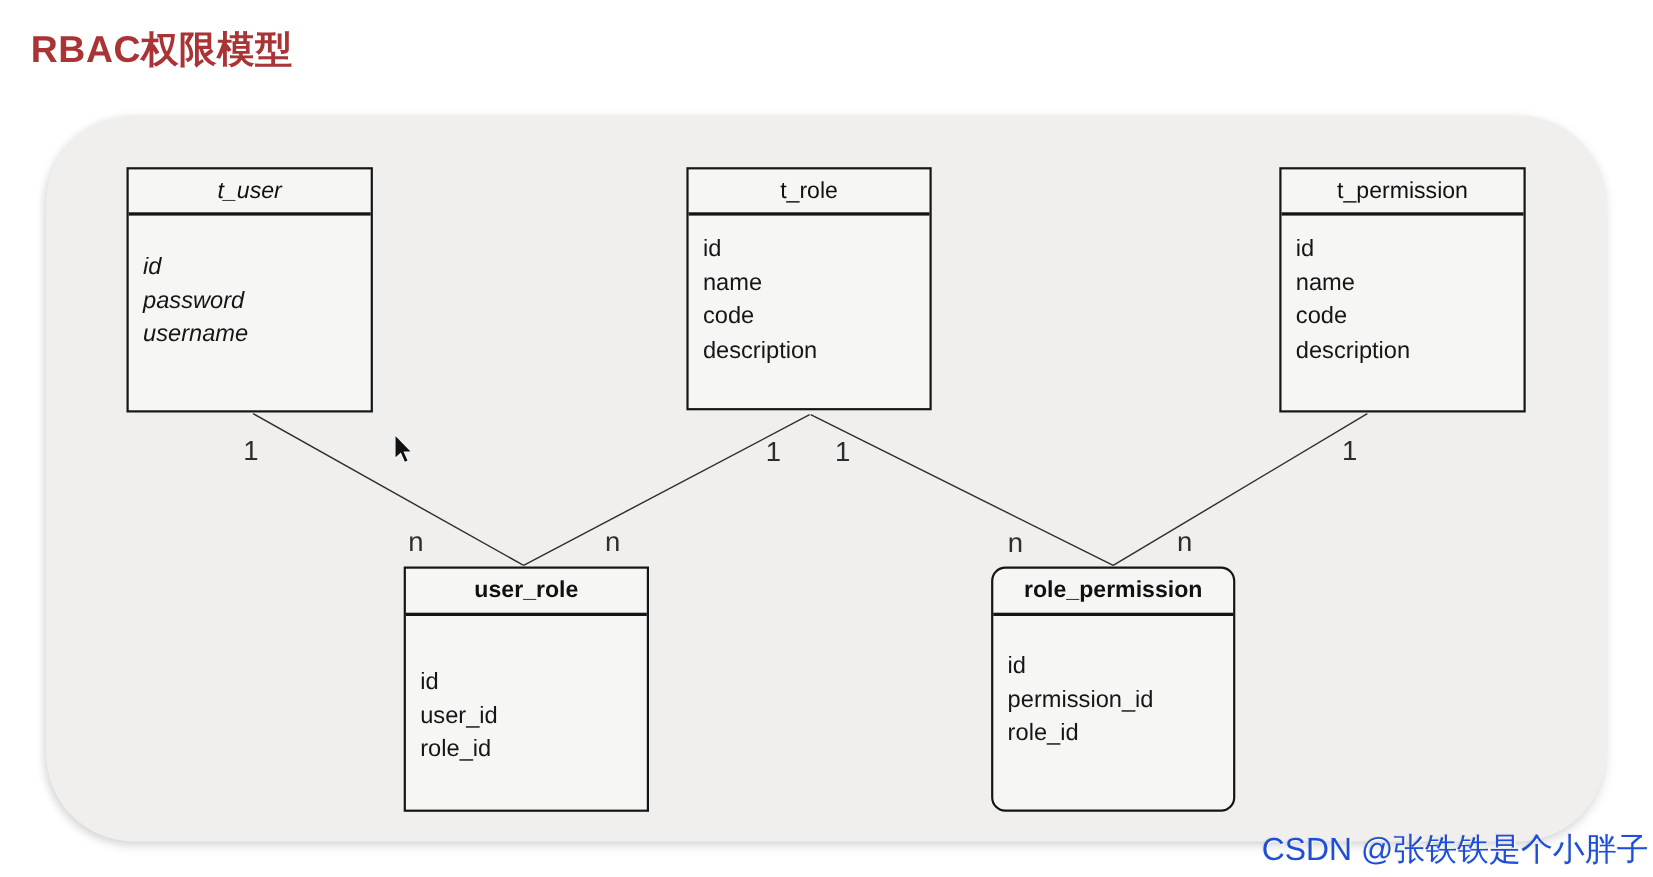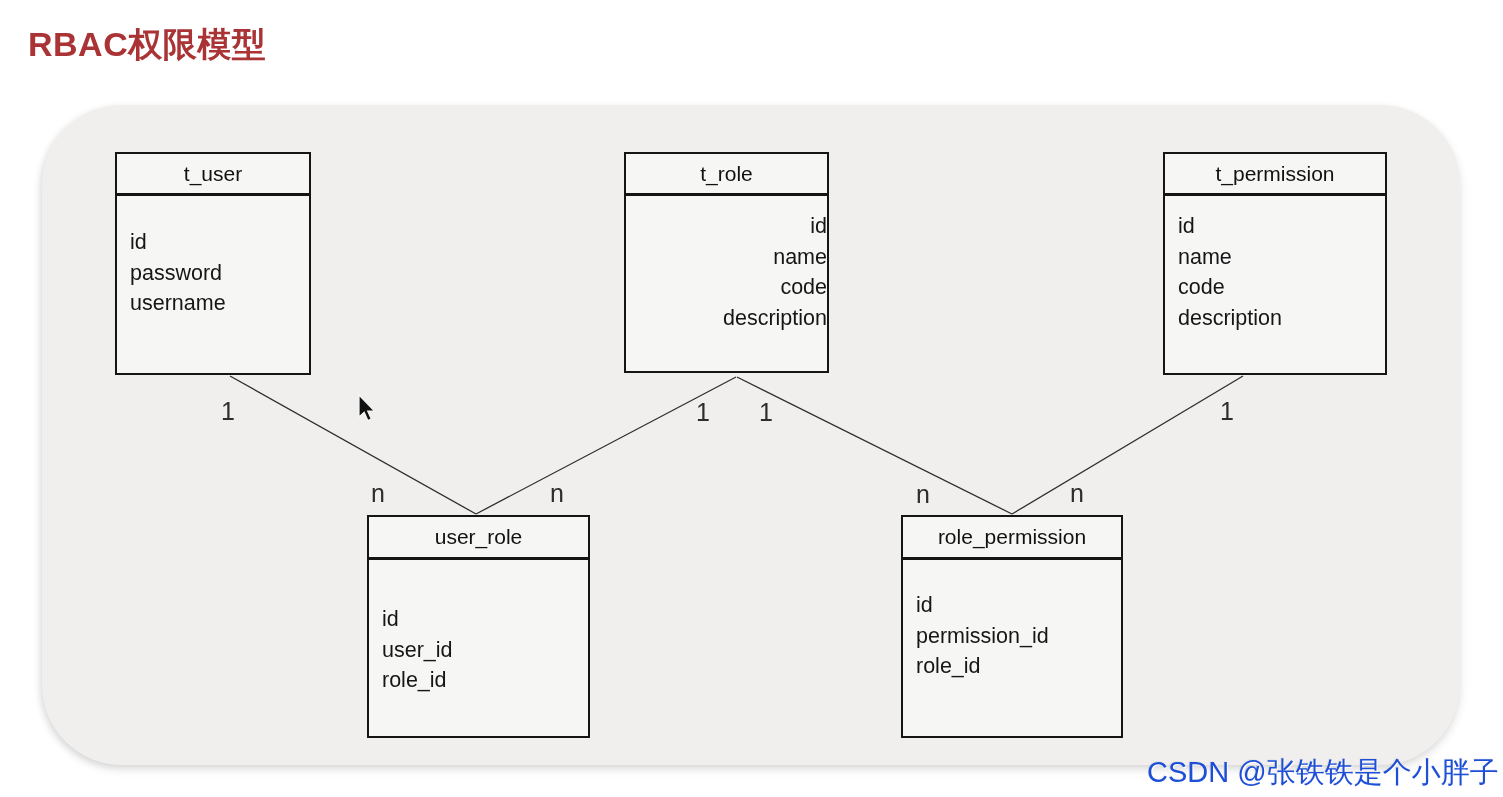--- a/index.html
+++ b/index.html
@@ -19,21 +19,21 @@
   .lines{position:absolute;left:0;top:0;width:1503px;height:797px;pointer-events:none;}
   .entity{
     position:absolute;background:#f6f6f5;border:2px solid #151515;
     box-sizing:border-box;color:#161616;
   }
   .entity-header{
     display:flex;align-items:center;justify-content:center;
     height:39px;border-bottom:3px solid #151515;
     font-size:21px;color:#111;
   }
-  .entity-header.tall{height:40px;}
+  .entity-header.tall{height:40px;font-weight:bold;}
   .entity-fields{padding-left:13px;font-size:21.5px;line-height:30.5px;}
   .card-label{
     position:absolute;transform:translate(-50%,-50%);
     font-size:25px;color:#2d2d2d;
   }
   .cursor{position:absolute;left:357px;top:394px;width:20px;height:30px;}
   .watermark{
     position:absolute;left:1147px;top:753px;white-space:nowrap;
     font-size:29px;color:#1d4ed8;
     text-shadow:1px 1px 0 rgba(255,255,255,0.95), -1px -1px 0 rgba(0,0,0,0.05);
@@ -48,30 +48,30 @@
 
   <div class="canvas"></div>
 
   <svg class="lines" viewBox="0 0 1503 797">
     <line x1="230" y1="376" x2="476" y2="514" stroke="#2e2e2e" stroke-width="1.3"></line>
     <line x1="736" y1="377" x2="476" y2="514" stroke="#2e2e2e" stroke-width="1.3"></line>
     <line x1="737" y1="377" x2="1012" y2="514" stroke="#2e2e2e" stroke-width="1.3"></line>
     <line x1="1243" y1="376" x2="1012" y2="514" stroke="#2e2e2e" stroke-width="1.3"></line>
   </svg>
 
-  <div class="entity" style="left:115px;top:152px;width:196px;height:223px;">
+  <div class="entity" style="left:115px;top:152px;width:224px;height:223px;font-style:italic;">
     <div class="entity-header">t_user</div>
     <div class="entity-fields" style="padding-top:31px;">
       <div class="field">id</div>
       <div class="field">password</div>
       <div class="field">username</div>
     </div>
   </div>
 
-  <div class="entity" style="left:624px;top:152px;width:205px;height:221px;text-align:right;">
+  <div class="entity" style="left:624px;top:152px;width:223px;height:221px;">
     <div class="entity-header">t_role</div>
     <div class="entity-fields" style="padding-top:15px;">
       <div class="field">id</div>
       <div class="field">name</div>
       <div class="field">code</div>
       <div class="field">description</div>
     </div>
   </div>
 
   <div class="entity" style="left:1133px;top:152px;width:224px;height:223px;margin-left:30px;">
@@ -86,21 +86,21 @@
 
   <div class="entity" style="left:367px;top:515px;width:223px;height:223px;">
     <div class="entity-header tall">user_role</div>
     <div class="entity-fields" style="padding-top:44px;">
       <div class="field">id</div>
       <div class="field">user_id</div>
       <div class="field">role_id</div>
     </div>
   </div>
 
-  <div class="entity" style="left:901px;top:515px;width:222px;height:223px;">
+  <div class="entity" style="left:901px;top:515px;width:222px;height:223px;border-radius:13px;">
     <div class="entity-header tall">role_permission</div>
     <div class="entity-fields" style="padding-top:30px;">
       <div class="field">id</div>
       <div class="field">permission_id</div>
       <div class="field">role_id</div>
     </div>
   </div>
 
   <div class="card-label" style="left:228px;top:411px;">1</div>
   <div class="card-label" style="left:378px;top:493px;">n</div>

